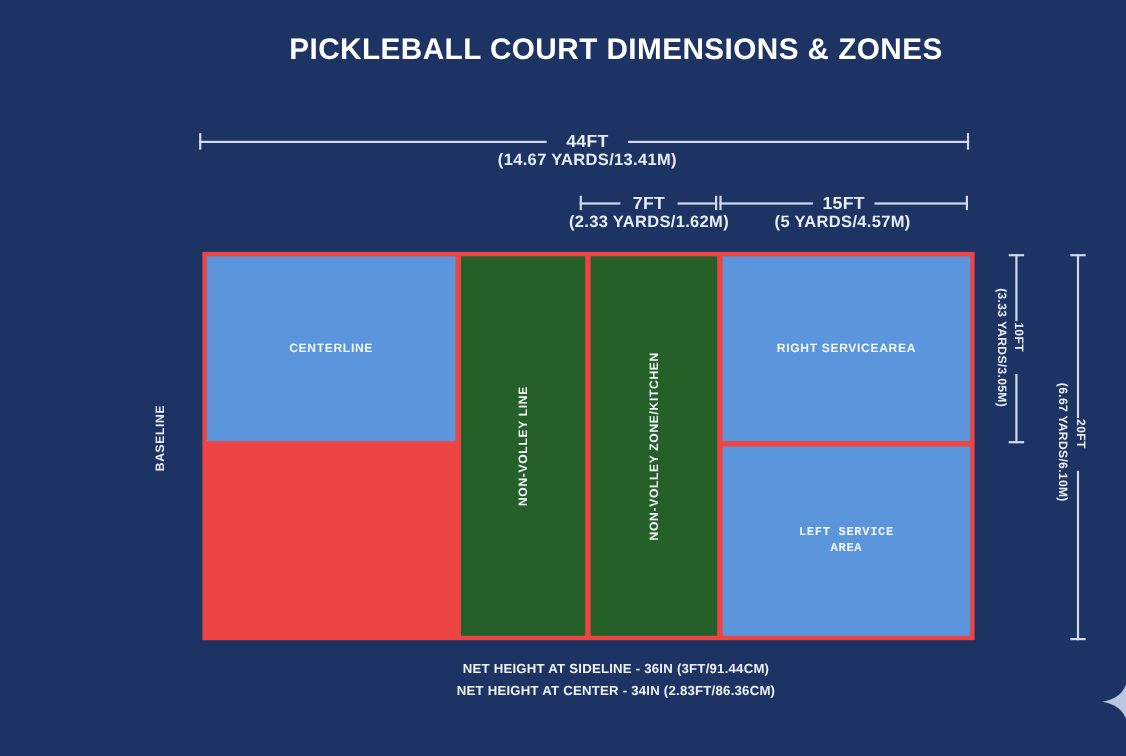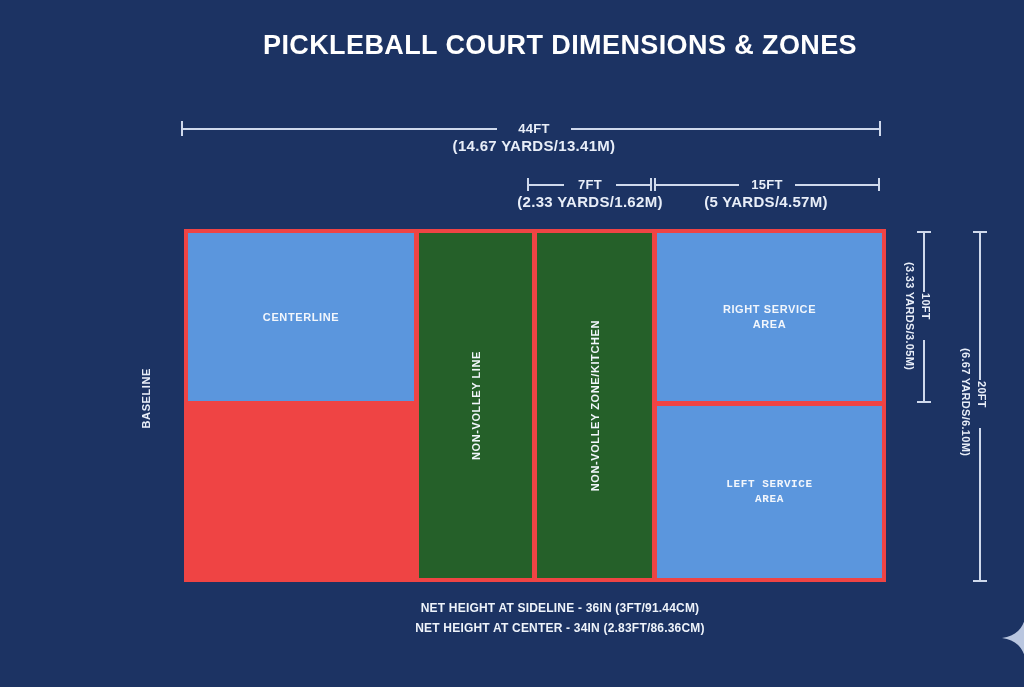--- a/index.html
+++ b/index.html
@@ -20,21 +20,21 @@
     color:#ffffff;
     font-size:27px;
     font-weight:bold;
     letter-spacing:0.4px;
   }
 
   
   .dim-h{position:absolute;height:2px;background:#cfd9ec;}
   .tick-v{position:absolute;width:2px;background:#cfd9ec;}
   .dim-label{
-    position:absolute;color:#e8eef8;font-size:13px;font-weight:bold;
+    position:absolute;color:#e8eef8;font-size:16px;font-weight:bold;
     letter-spacing:0.3px;text-align:center;white-space:nowrap;
   }
   .dim-sub{
     position:absolute;color:#e8eef8;font-size:15px;font-weight:bold;
     letter-spacing:0.3px;text-align:center;white-space:nowrap;
   }
   .gapbox{
     position:absolute;background:#1c3363;
   }
 
@@ -141,21 +141,21 @@
 
 
       <div class="zone green" style="left:231px;top:0px;width:113px;height:345px;">
         <span class="rot">NON-VOLLEY LINE</span>
       </div>
 
       <div class="zone green" style="left:349px;top:0px;width:115px;height:345px;">
         <span class="rot">NON-VOLLEY ZONE/KITCHEN</span>
       </div>
 
-      <div class="zone blue" style="left:469px;top:0px;width:225px;height:168px;flex-direction:column;justify-content:center;">
+      <div class="zone blue" style="left:469px;top:0px;width:225px;height:168px;justify-content:center;">
         <span style="line-height:15px;">RIGHT SERVICE</span>
         <span style="line-height:15px;">AREA</span>
       </div>
 
       <div class="zone blue" style="left:469px;top:173px;width:225px;height:172px;flex-direction:column;font-family:Liberation Mono, monospace;">
         <span style="line-height:15px;">LEFT SERVICE</span>
         <span style="line-height:15px;">AREA</span>
       </div>
 
     </div>

